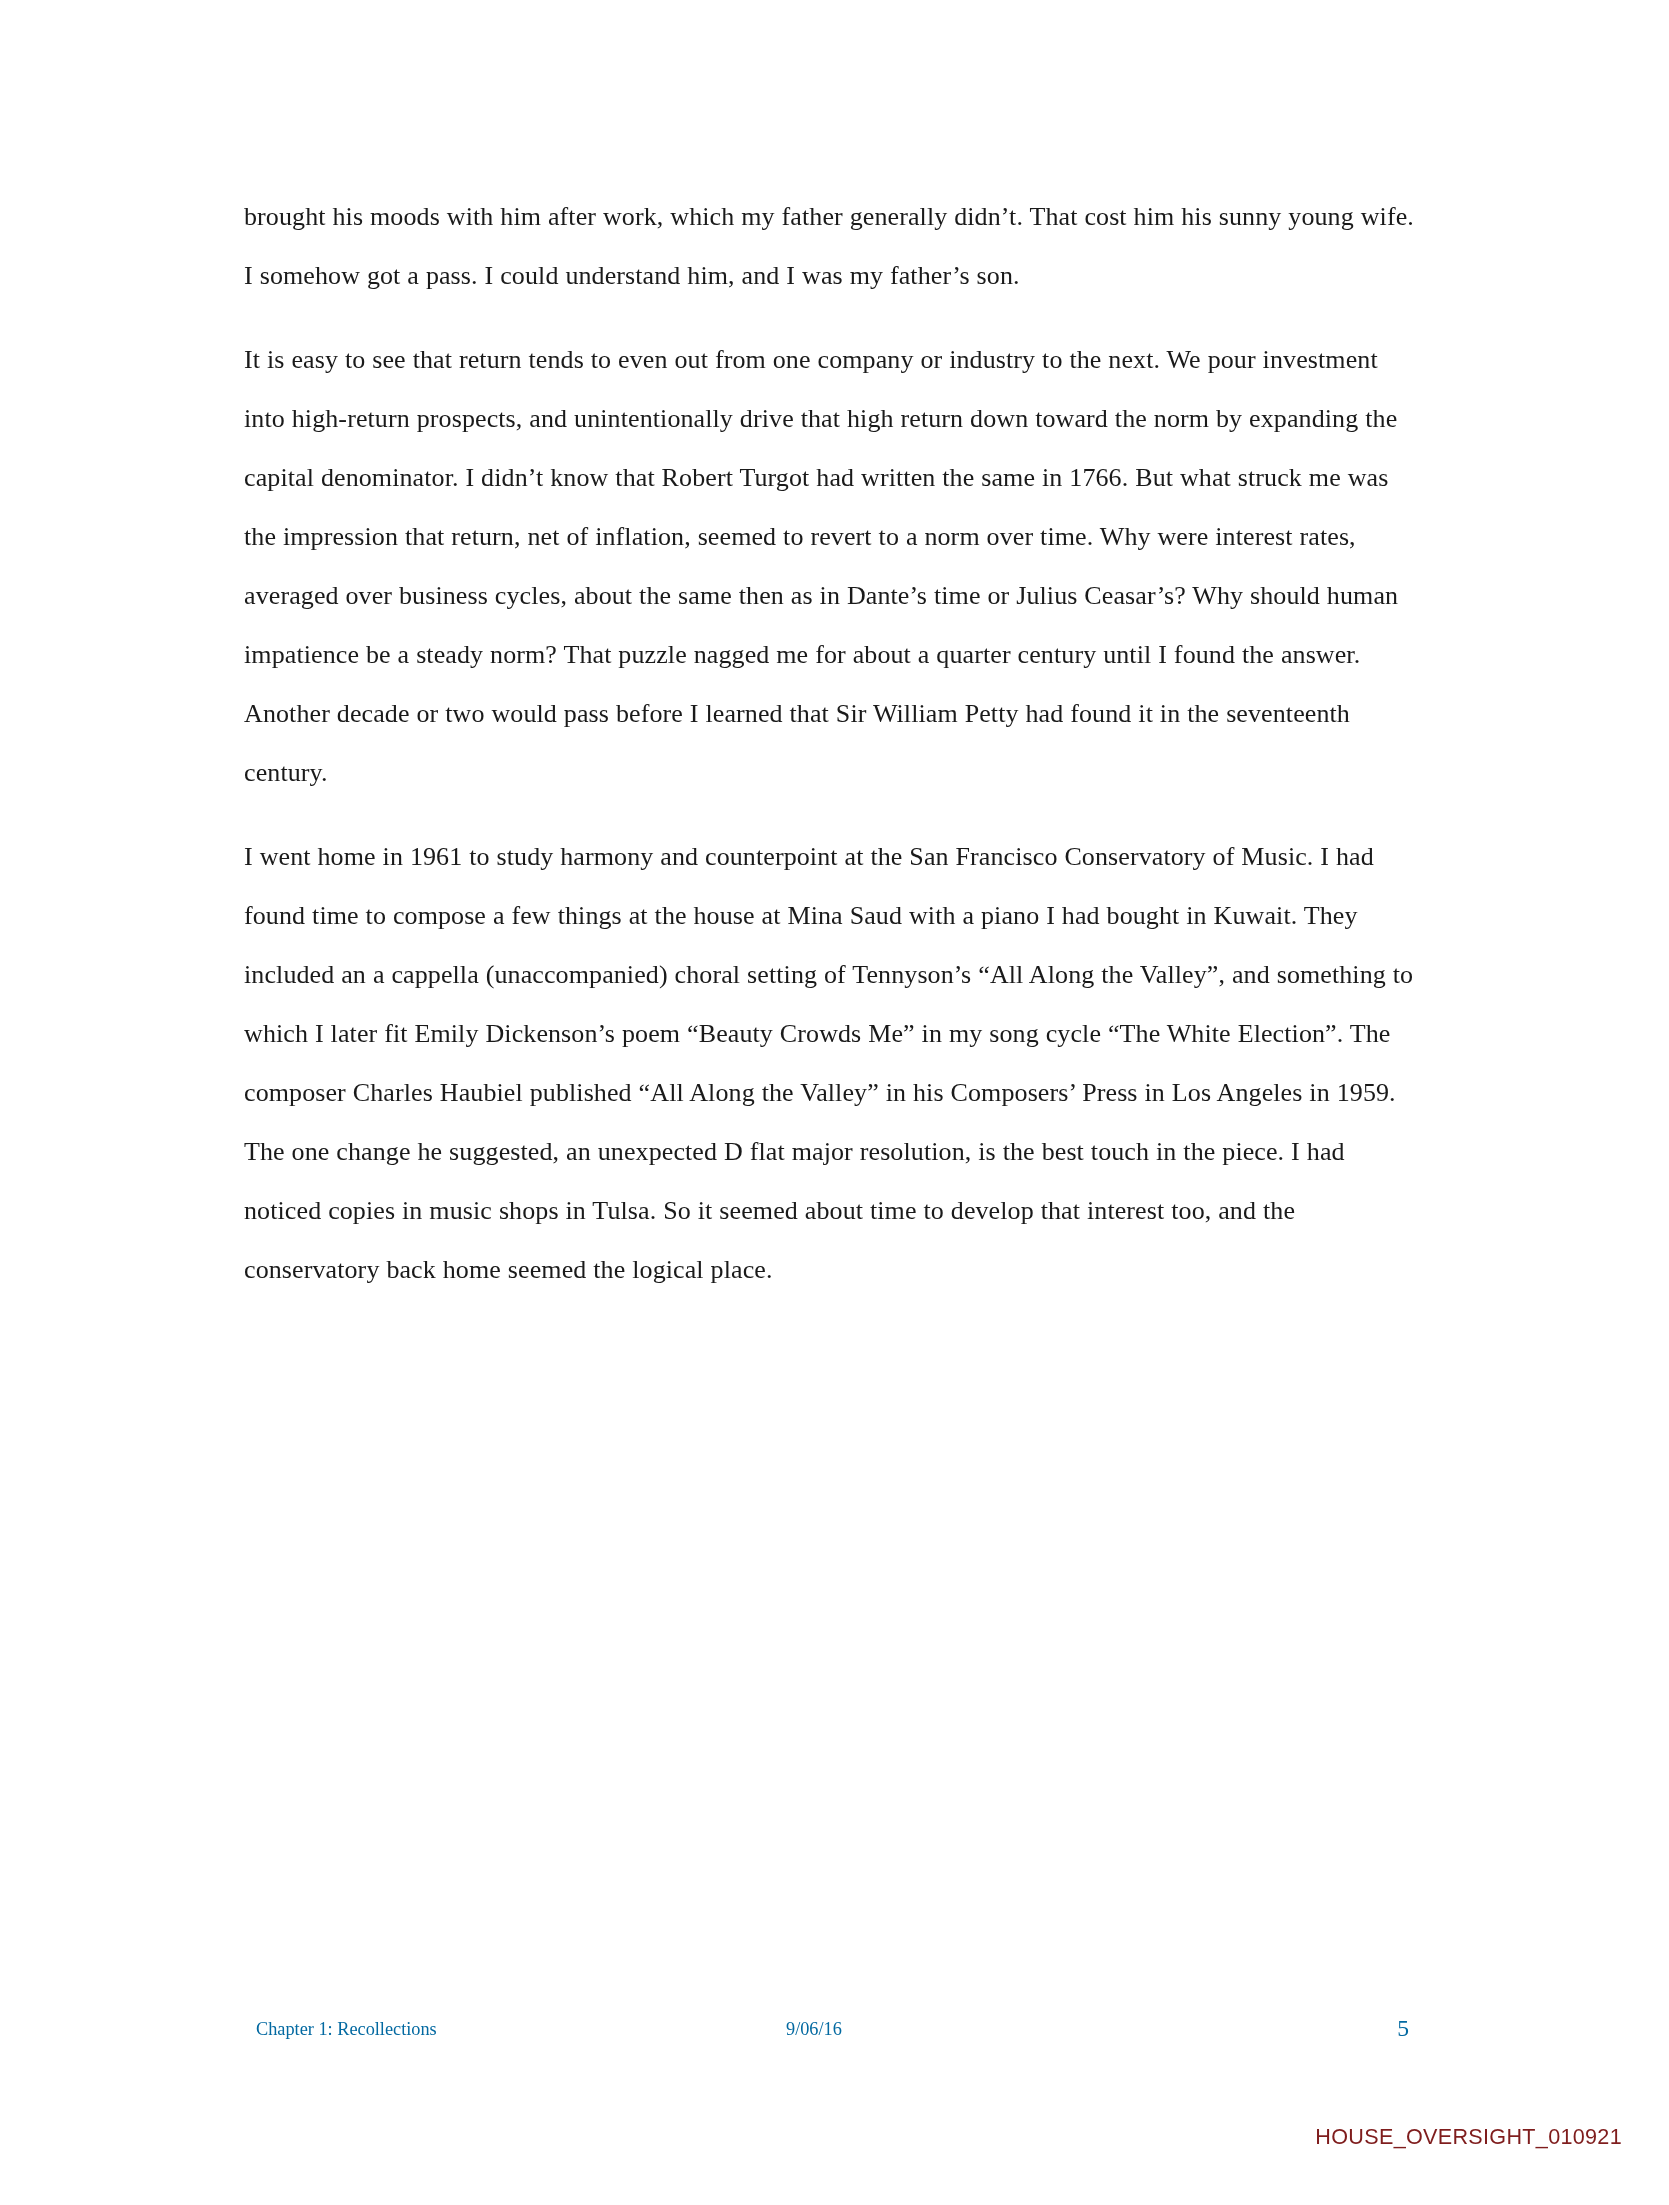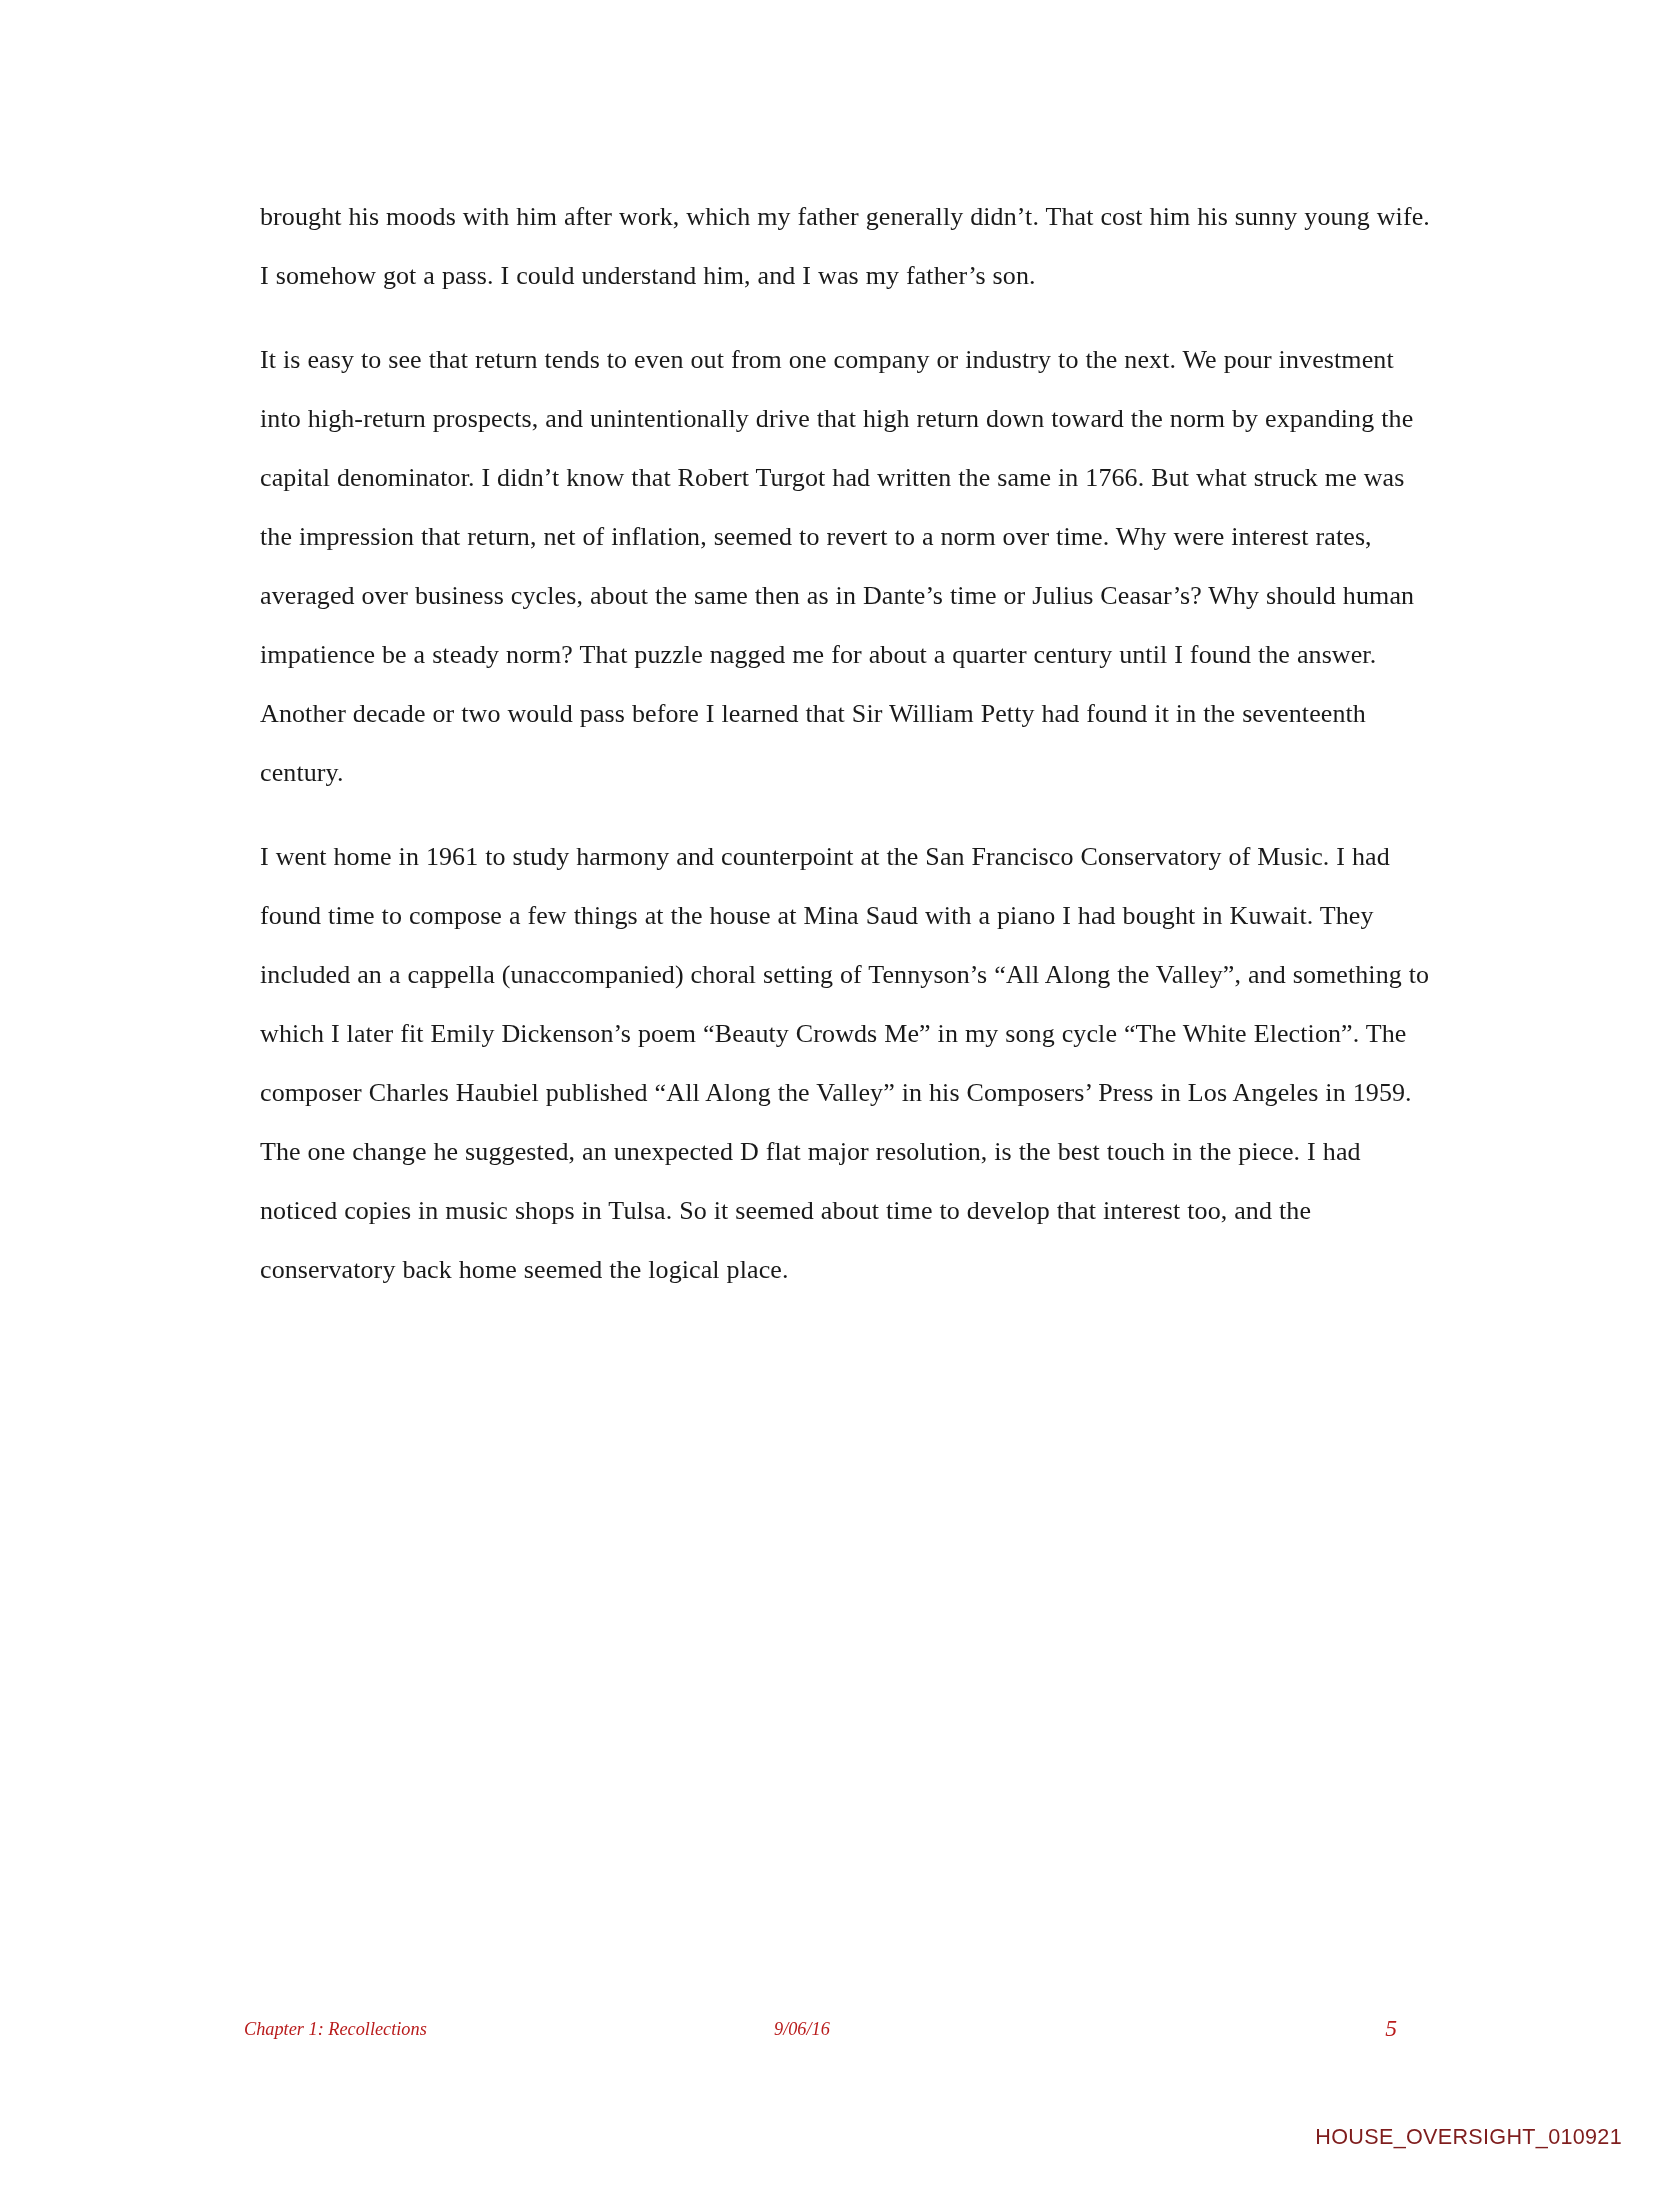--- a/index.html
+++ b/index.html
@@ -20,21 +20,21 @@
     position: absolute;
     top: 0; left: 0;
     width: 1669px;
     height: 2205px;
     background: #fff;
     overflow: hidden;
   }
 
   .content {
     position: absolute;
-    left: 260px;
+    left: 244px;
     top: 187px;
     width: 1178px;
   }
 
   .para {
     font-size: 26px;
     line-height: 59px;
     text-align: left;
     margin: 0 0 25px 0;
     letter-spacing: 0.1px;
@@ -43,27 +43,26 @@
 
   .para.last {
     margin-bottom: 0;
   }
 
   .italic {
   }
 
   .footer {
     position: absolute;
-    left: 244px;
+    left: 256px;
     top: 2019px;
     width: 1178px;
     height: 26px;
     font-size: 18.3px;
-    color: #b91c1c;
-    font-style: italic;
+    color: #0369a1;
   }
   .footer-left {
     position: absolute;
     left: 0;
     top: 0;
     white-space: nowrap;
   }
   .footer-center {
     position: absolute;
     left: 530px;

